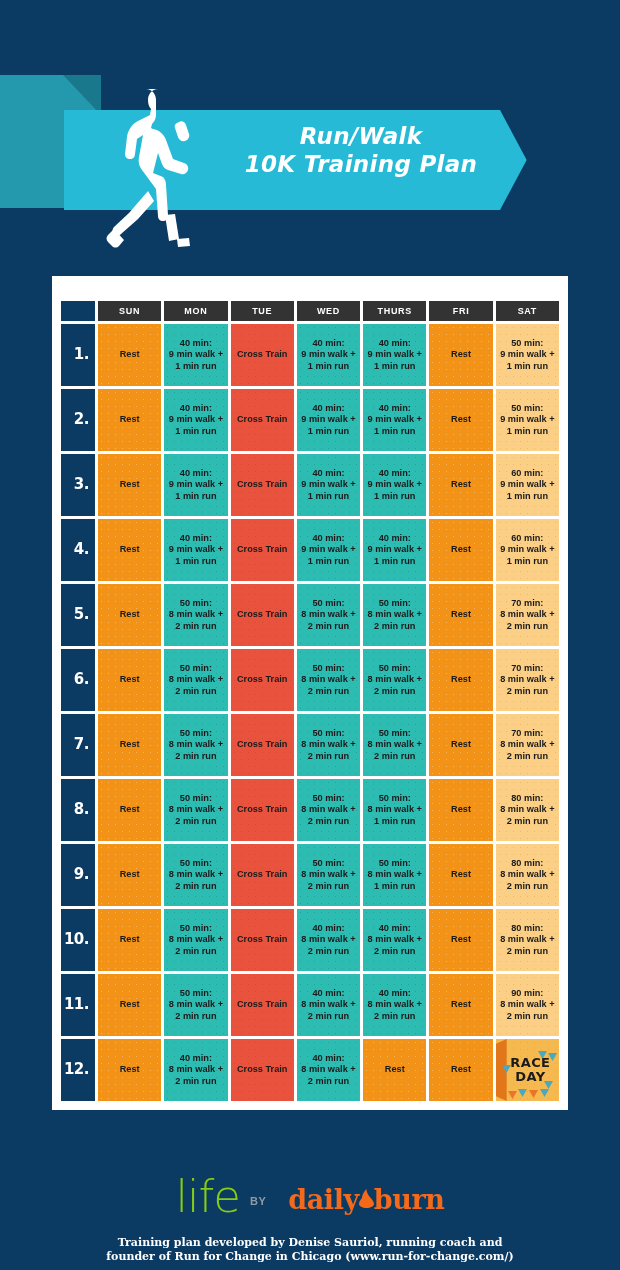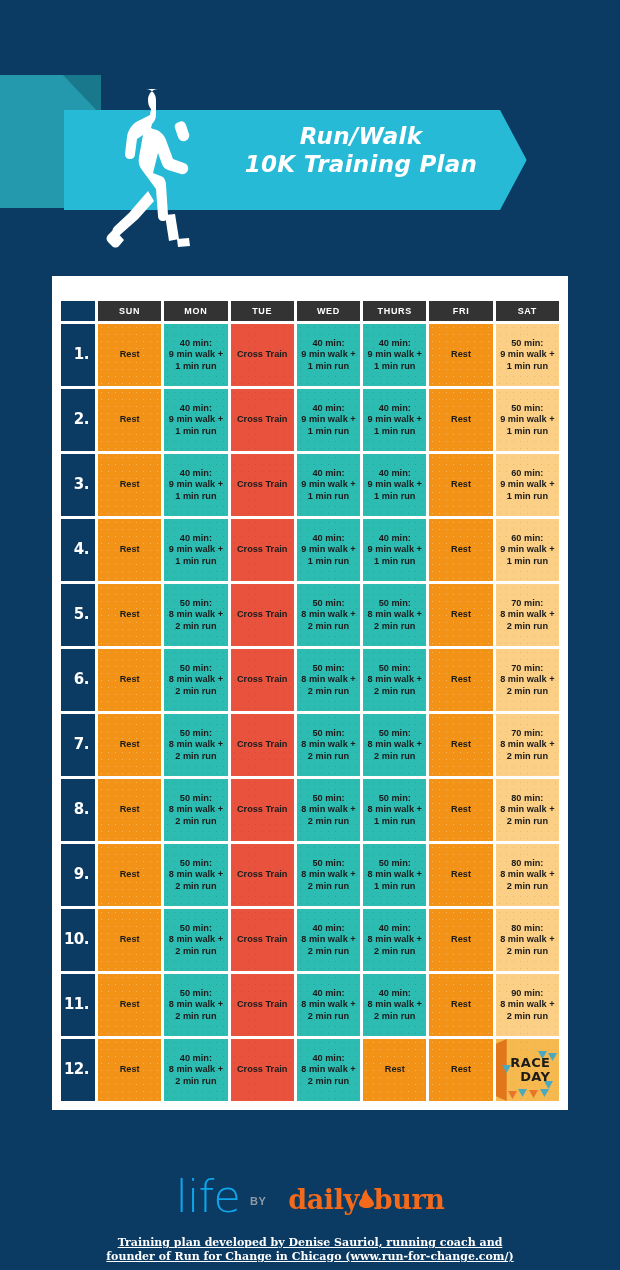--- a/index.html
+++ b/index.html
@@ -173,35 +173,34 @@
   .race-label {
     position: relative;
     display: inline-block;
     font-family: "DejaVu Sans", sans-serif;
     font-weight: bold;
     font-size: 13px;
     line-height: 14px;
     letter-spacing: 0.4px;
     color: #1b1b1b;
     padding-left: 6px;
-    text-align: right;
   }
 
   
   #footer { position: absolute; left: 0; top: 1130px; width: 620px; height: 140px; }
 
   .logo-row {
     position: absolute;
     left: 0; top: 0;
     width: 620px;
     text-align: center;
     white-space: nowrap;
   }
   .logo-life {
-    color: #0ea5e9;
+    color: #84cc16;
     font-family: "DejaVu Sans", sans-serif;
     font-size: 45px;
     font-weight: 300;
     letter-spacing: -1px;
     vertical-align: middle;
   }
   .logo-by {
     color: #8e9aa6;
     font-family: "Liberation Sans", sans-serif;
     font-size: 11px;
@@ -227,21 +226,20 @@
   .credit {
     position: absolute;
     left: 0; top: 66px;
     width: 620px;
     text-align: center;
     color: #ffffff;
     font-family: "DejaVu Serif", serif;
     font-weight: bold;
     font-size: 11px;
     line-height: 14px;
-    text-decoration: underline;
   }
 </style>
 </head>
 <body>
 
 <div id="page">
 
   <div id="header">
     <div class="hdr-square"></div>
     <div class="hdr-fold"></div>

